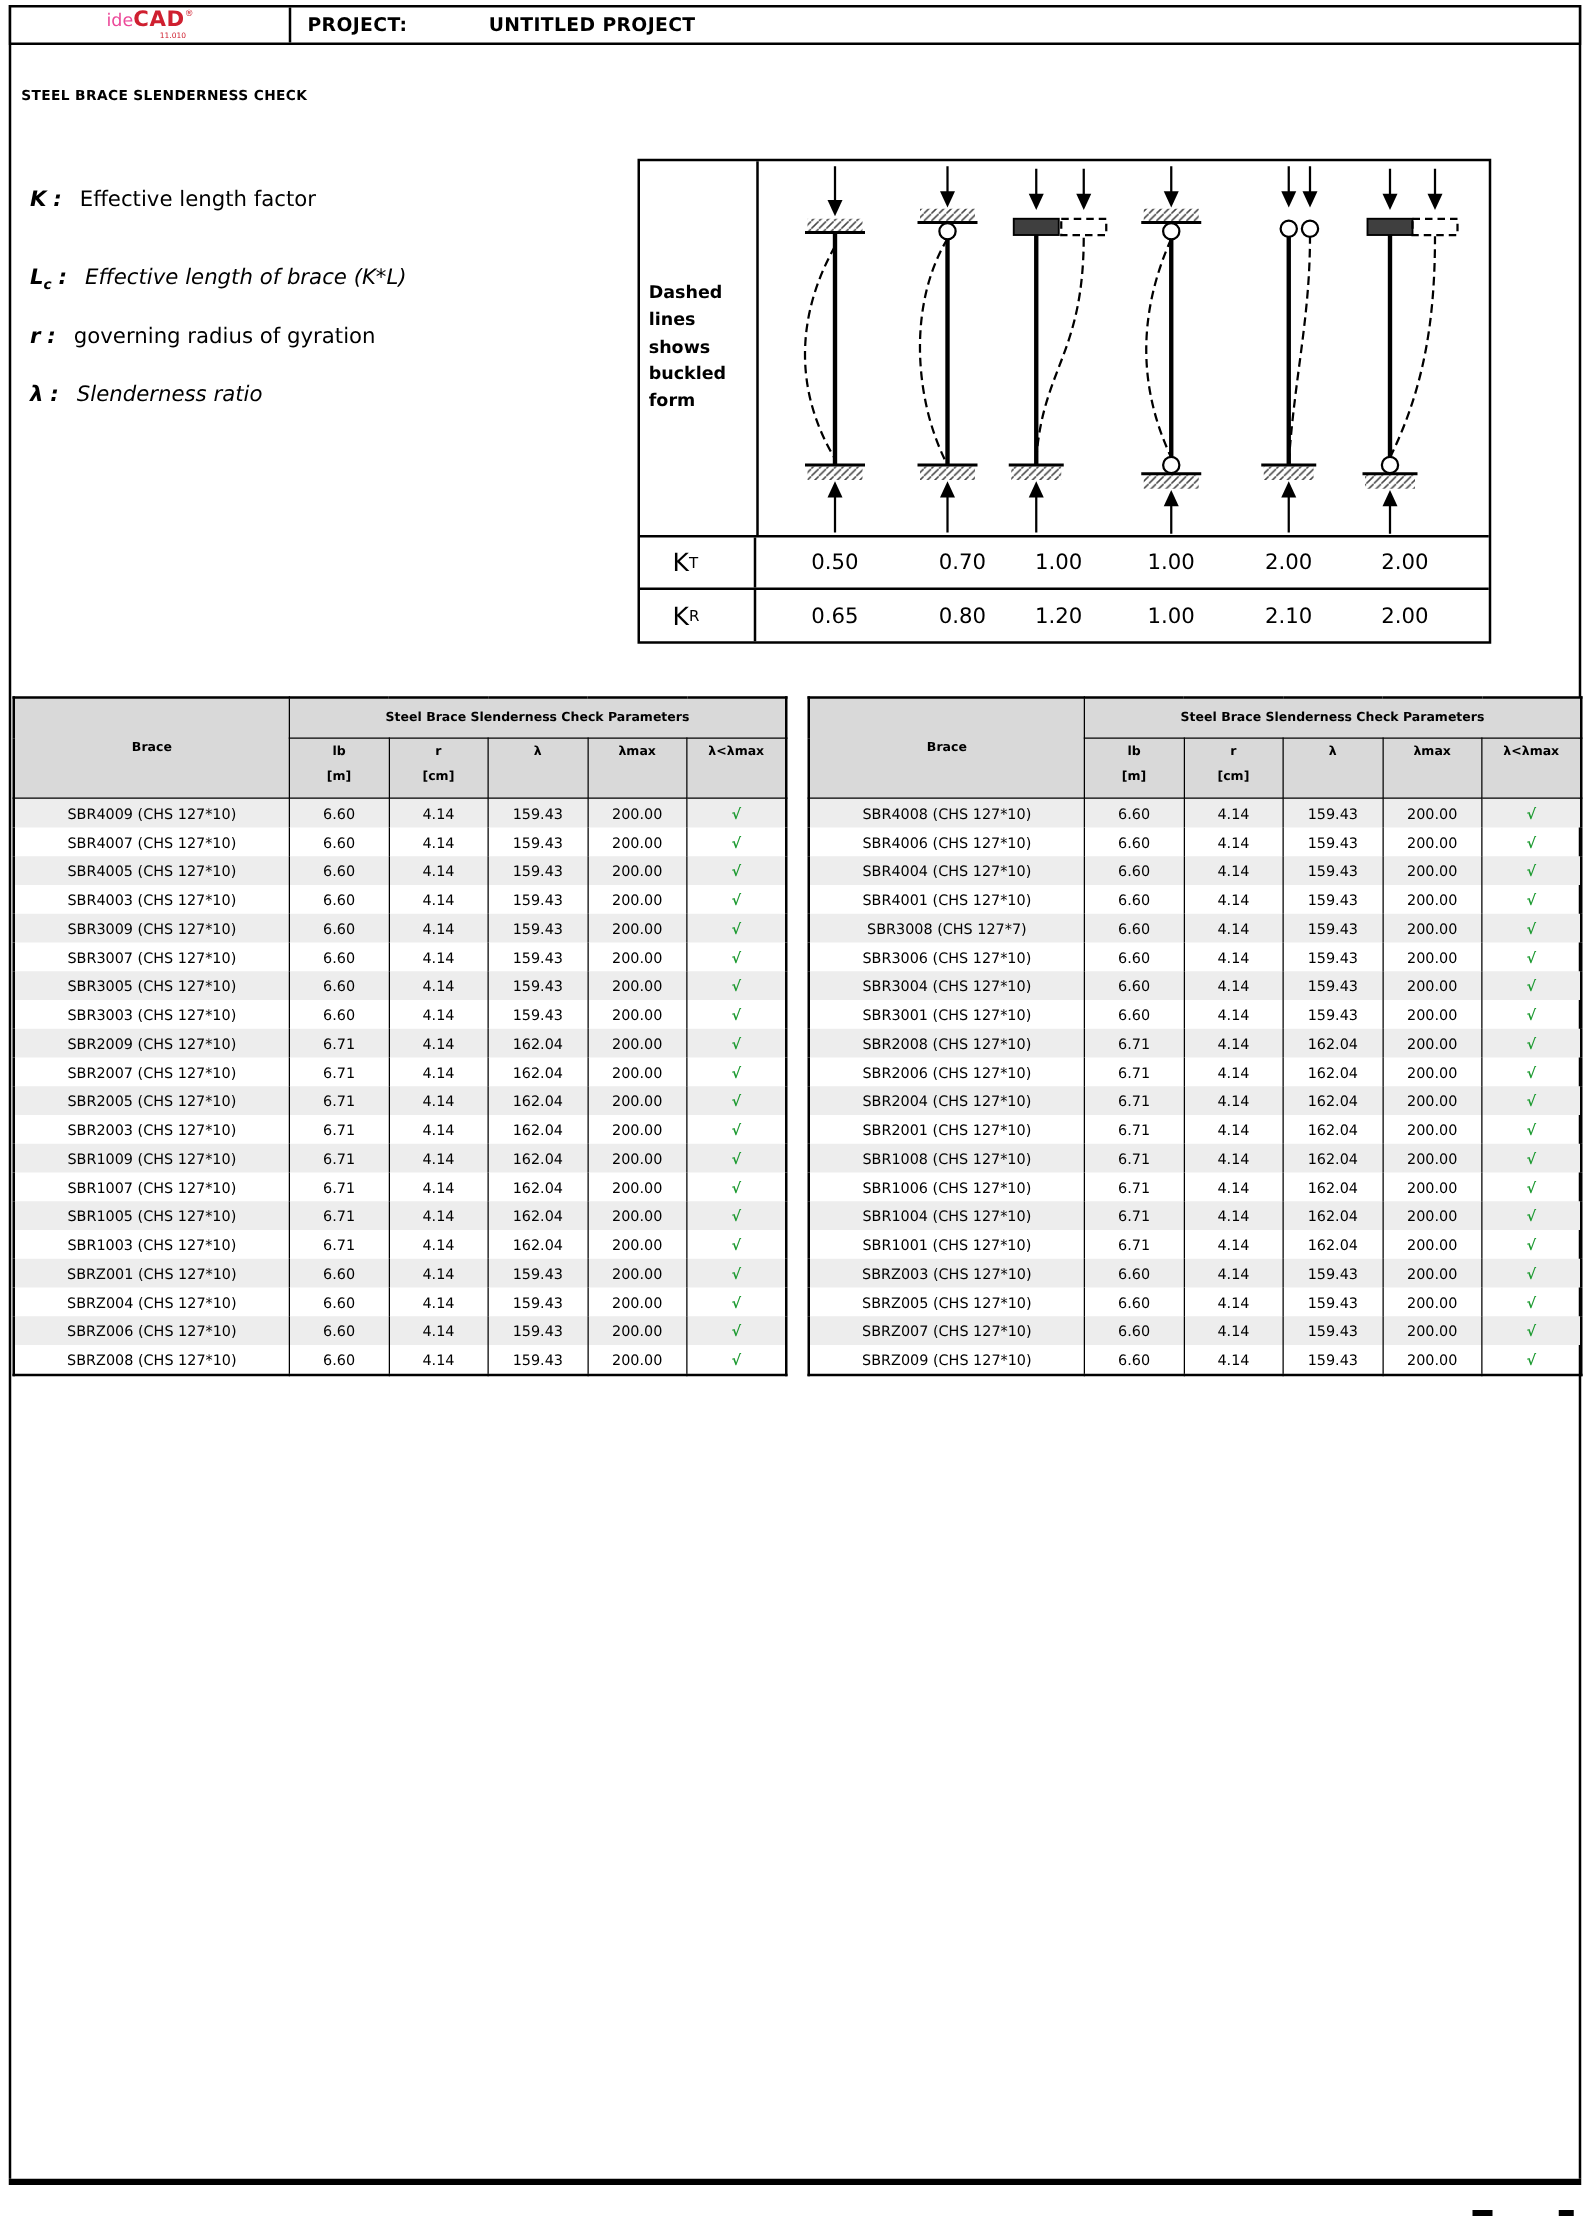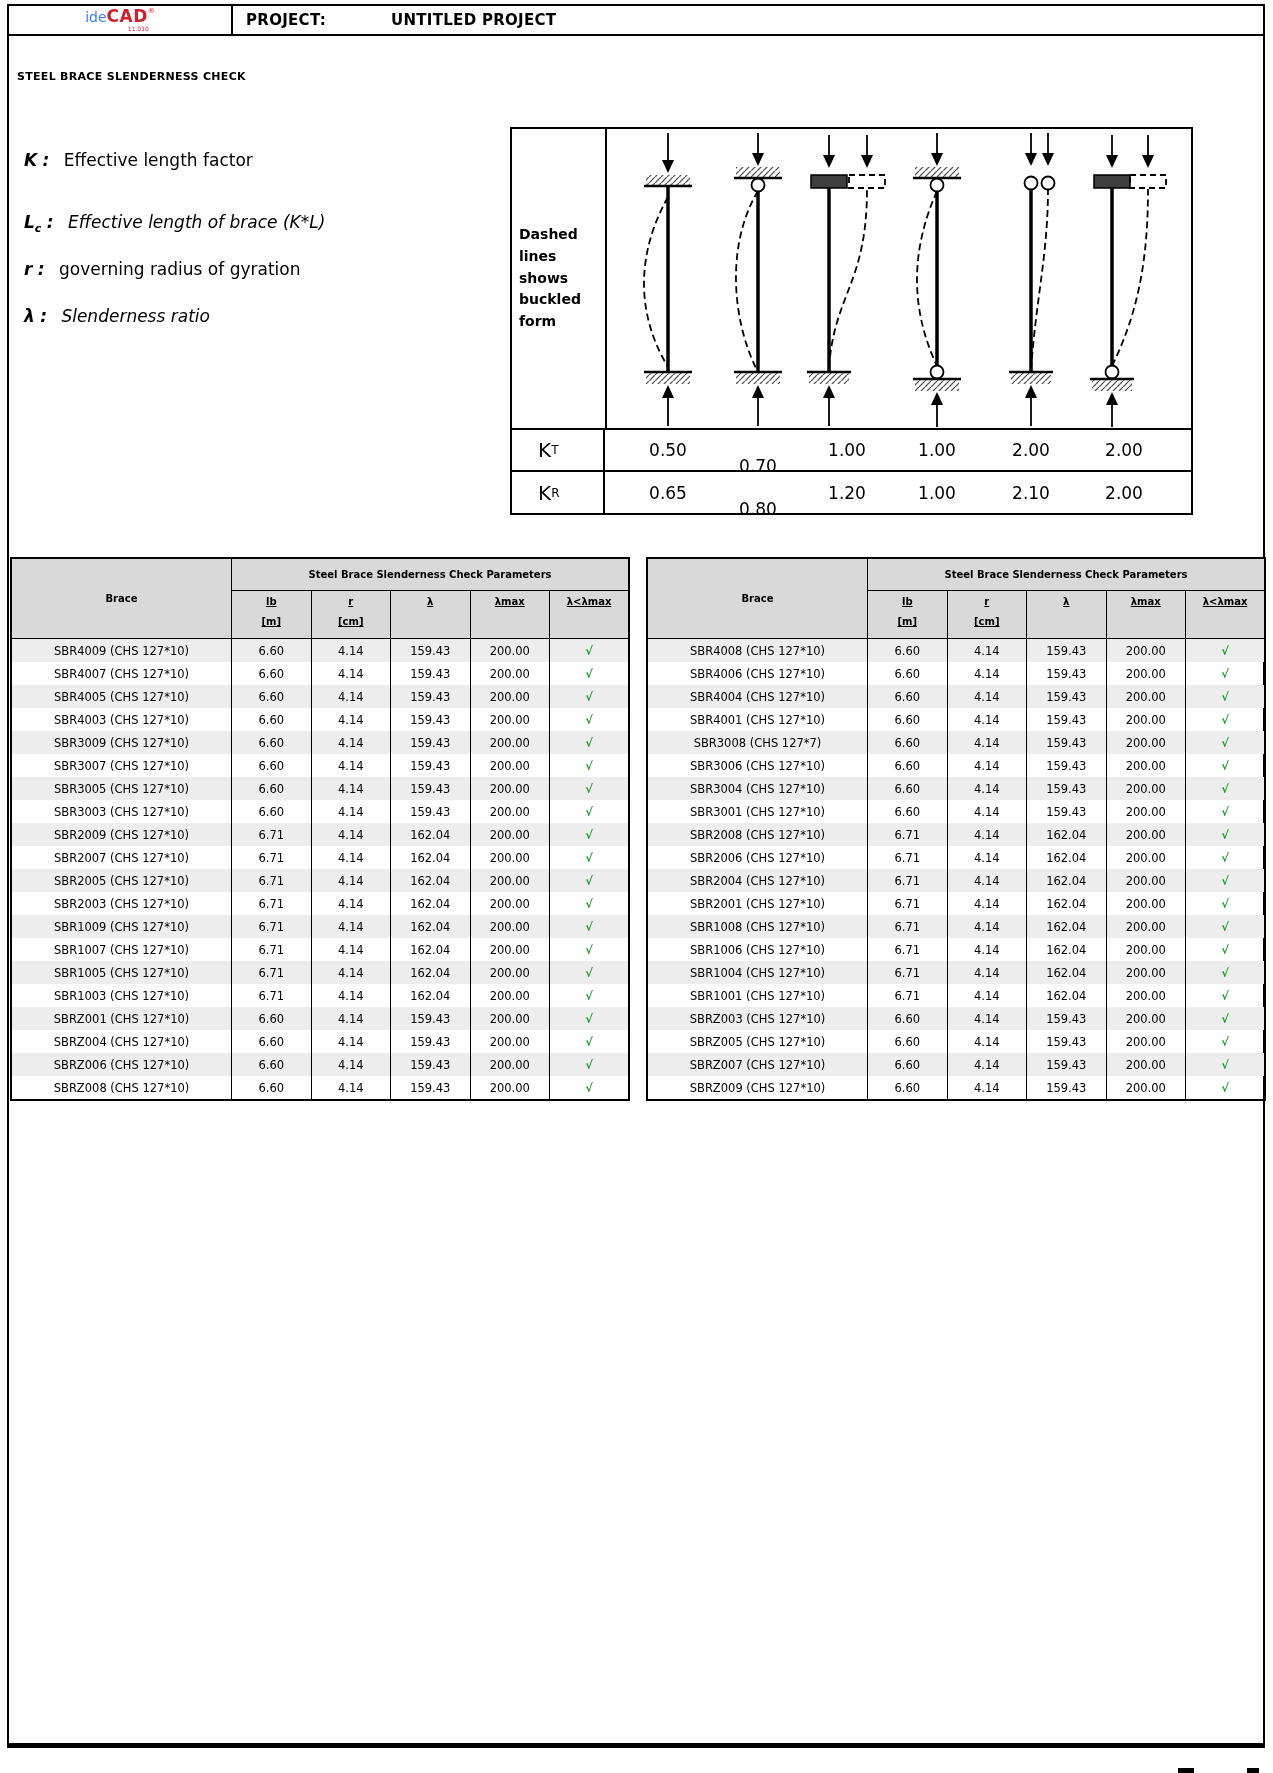--- a/index.html
+++ b/index.html
@@ -11,21 +11,21 @@
          border-left:2px solid #000;border-right:2px solid #000;}
   .bottom-line{position:absolute;left:7px;top:1743px;width:1258px;height:5px;background:#000;}
   .fmark{position:absolute;height:5px;background:#000;top:1768px;}
   .fmark.m1{left:1178px;width:16px;}
   .fmark.m2{left:1247px;width:12px;}
 
   
   .hdr{position:absolute;left:7px;top:4px;width:1254px;height:28px;border:2px solid #000;display:flex;background:#fff;}
   .hdr-logo{width:222px;border-right:2px solid #000;display:flex;align-items:center;justify-content:center;}
   .logo{line-height:1;text-align:center;}
-  .l-ide{color:#3b82f6;font-size:14px;}
+  .l-ide{color:#ec4899;font-size:14px;}
   .l-cad{color:#cf2030;font-weight:bold;font-size:17px;letter-spacing:0.5px;}
   .l-reg{color:#cf2030;font-size:7px;vertical-align:top;}
   .l-ver{color:#cf2030;font-size:6px;text-align:right;margin-top:1px;margin-right:6px;}
   .hdr-proj{flex:1;display:flex;align-items:center;font-weight:bold;font-size:15px;}
   .p-label{margin-left:13px;letter-spacing:0.3px;}
   .p-name{margin-left:65px;letter-spacing:0.3px;}
 
   .title{position:absolute;left:17px;top:70px;font-size:11px;font-weight:bold;letter-spacing:0.3px;}
 
   
@@ -43,41 +43,41 @@
   .note{font-weight:bold;font-size:14px;line-height:1.55;padding-left:7px;width:70px;}
   .braces{position:absolute;left:95px;top:0;width:584px;height:299px;}
   .krow{position:absolute;left:0;width:679px;height:40px;border-top:2px solid #000;}
   .krow.t{top:299px;} .krow.r{top:341px;height:41px;}
   .klabel{position:absolute;left:0;top:0;width:93px;height:100%;border-right:2px solid #000;
           display:flex;align-items:center;padding-left:26px;box-sizing:border-box;
           font-size:20px;}
   .klabel sub{font-size:12px;}
   .kv{position:absolute;width:90px;text-align:center;top:50%;transform:translateY(-50%);
       font-size:17px;}
-  .kv.v0{left:111px;} .kv.v1{left:201px;margin-top:16px;} .kv.v2{left:290px;}
+  .kv.v0{left:111px;} .kv.v1{left:213px;} .kv.v2{left:290px;}
   .kv.v3{left:380px;} .kv.v4{left:474px;} .kv.v5{left:567px;}
 
   
   .mem{stroke:#000;stroke-width:3.5;}
   .dsh{stroke:#000;stroke-width:1.8;fill:none;stroke-dasharray:7 4;}
   .sup{stroke:#000;stroke-width:2.4;}
   .arw{stroke:#000;stroke-width:1.8;}
   .ahd{fill:#000;stroke:none;}
   .pin{fill:#fff;stroke:#000;stroke-width:1.8;}
   .hrect{fill:url(#hh);stroke:none;}
   .grect{fill:#3f3f3f;stroke:#000;stroke-width:1.5;}
   .drect{fill:none;stroke:#000;stroke-width:1.8;stroke-dasharray:6 4;}
 
   
   table.data{position:absolute;top:557px;width:620px;border-collapse:collapse;table-layout:fixed;
              border:2px solid #000;font-family:"DejaVu Sans","Liberation Sans",sans-serif;}
   table.data.left{left:10px;} table.data.right{left:646px;}
   table.data th{border:1px solid #000;background:#d9d9d9;font-size:10px;font-weight:bold;padding:0;}
   th.c-brace{width:219px;}
-  th.c-num{width:80px;text-decoration:underline;}
+  th.c-num{width:80px;}
   tr.h1 th{height:31px;}
   tr.h2 th{height:47px;vertical-align:top;}
   tr.h2 .sym{margin-top:5px;}
   tr.h2 .unit{margin-top:9px;}
   table.data td{border-left:1px solid #000;border-right:1px solid #000;height:23px;
                 padding:0;font-size:11.5px;text-align:center;white-space:nowrap;}
   tbody tr:nth-child(odd){background:#ededed;}
   td.t-chk{color:#1e9b32;font-weight:bold;font-size:13px;}
 </style>
 </head>

